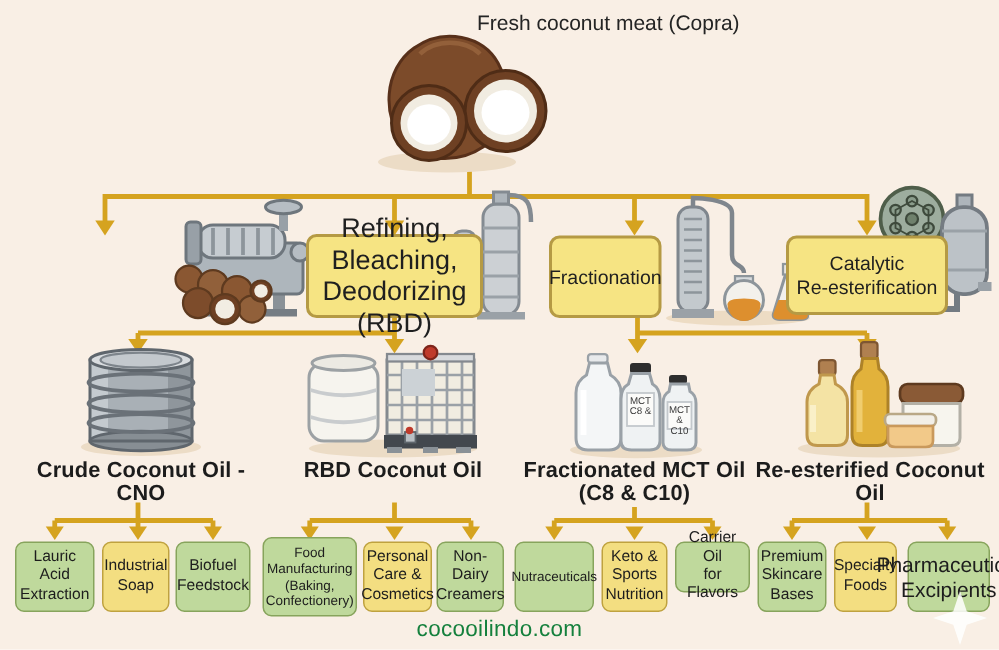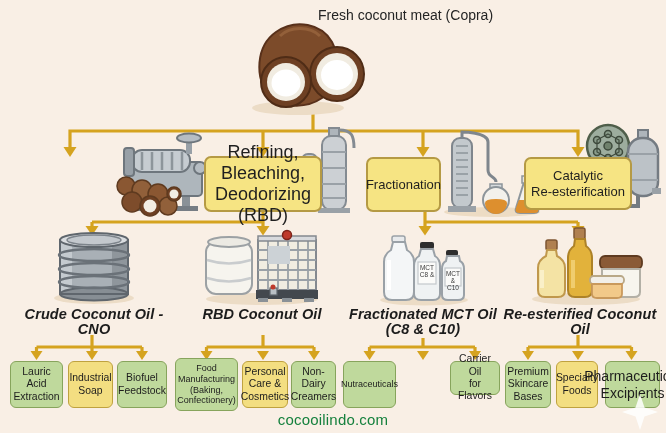--- a/index.html
+++ b/index.html
@@ -6,21 +6,21 @@
   body{font-family:"Liberation Sans",sans-serif;background:#ffffff;}
   #canvas{position:relative;width:666px;height:433px;background:#f9efe5;overflow:hidden;}
   #connectors{position:absolute;left:0;top:0;z-index:1;}
   .illus{position:absolute;z-index:2;}
   .title{position:absolute;left:318px;top:7px;width:200px;font-size:14px;color:#242424;z-index:3;}
   .pbox{position:absolute;z-index:3;background:#f6e483;border:2px solid #b59a44;border-radius:7px;
         display:flex;align-items:center;justify-content:center;text-align:center;
         font-size:13px;line-height:1.18;color:#1f1f1f;white-space:pre-line;box-sizing:border-box;}
   .pbox.small{font-size:18px;}
   .prodlabel{position:absolute;z-index:3;text-align:center;font-size:14.5px;color:#1c1c1c;
-        white-space:pre-line;line-height:1.05;font-weight:600;letter-spacing:.1px;font-style:italic;}
+        white-space:pre-line;line-height:1.05;font-weight:600;letter-spacing:.1px;}
   .leaf{position:absolute;z-index:3;border-radius:6px;display:flex;align-items:center;justify-content:center;
         text-align:center;font-size:10.4px;line-height:1.18;color:#1d1d1d;white-space:pre-line;
         box-sizing:border-box;padding:2px;}
   .leaf.green{background:#bfd99c;border:1.5px solid #87a45c;}
   .leaf.yellow{background:#f3de81;border:1.5px solid #bfa23f;}
   .leaf.f9{font-size:9px;text-align:center;}
   .leaf.f85{font-size:14px;}
   .bottlelabel{position:absolute;z-index:4;text-align:center;white-space:pre-line;color:#3a3a3a;
         font-size:6.5px;line-height:1.1;}
   .watermark{position:absolute;left:0;top:411px;width:666px;text-align:center;font-size:15px;
@@ -260,20 +260,23 @@
   <div class="leaf green f9" style="left:175px;top:358px;width:63px;height:53px">Food
 Manufacturing
 (Baking,
 Confectionery)</div>
   <div class="leaf yellow" style="left:242px;top:361px;width:46px;height:47px">Personal
 Care &amp;
 Cosmetics</div>
   <div class="leaf green" style="left:291px;top:361px;width:45px;height:47px">Non-Dairy
 Creamers</div>
   <div class="leaf green f9" style="left:343px;top:361px;width:53px;height:47px">Nutraceuticals</div>
+  <div class="leaf yellow" style="left:401px;top:361px;width:44px;height:47px">Keto &amp;
+Sports
+Nutrition</div>
   <div class="leaf green" style="left:450px;top:361px;width:50px;height:34px">Carrier Oil
 for
 Flavors</div>
   <div class="leaf green" style="left:505px;top:361px;width:46px;height:47px">Premium
 Skincare
 Bases</div>
   <div class="leaf yellow" style="left:556px;top:361px;width:42px;height:47px">Specialty
 Foods</div>
   <div class="leaf green f85" style="left:605px;top:361px;width:55px;height:47px">Pharmaceutical
 Excipients</div>

